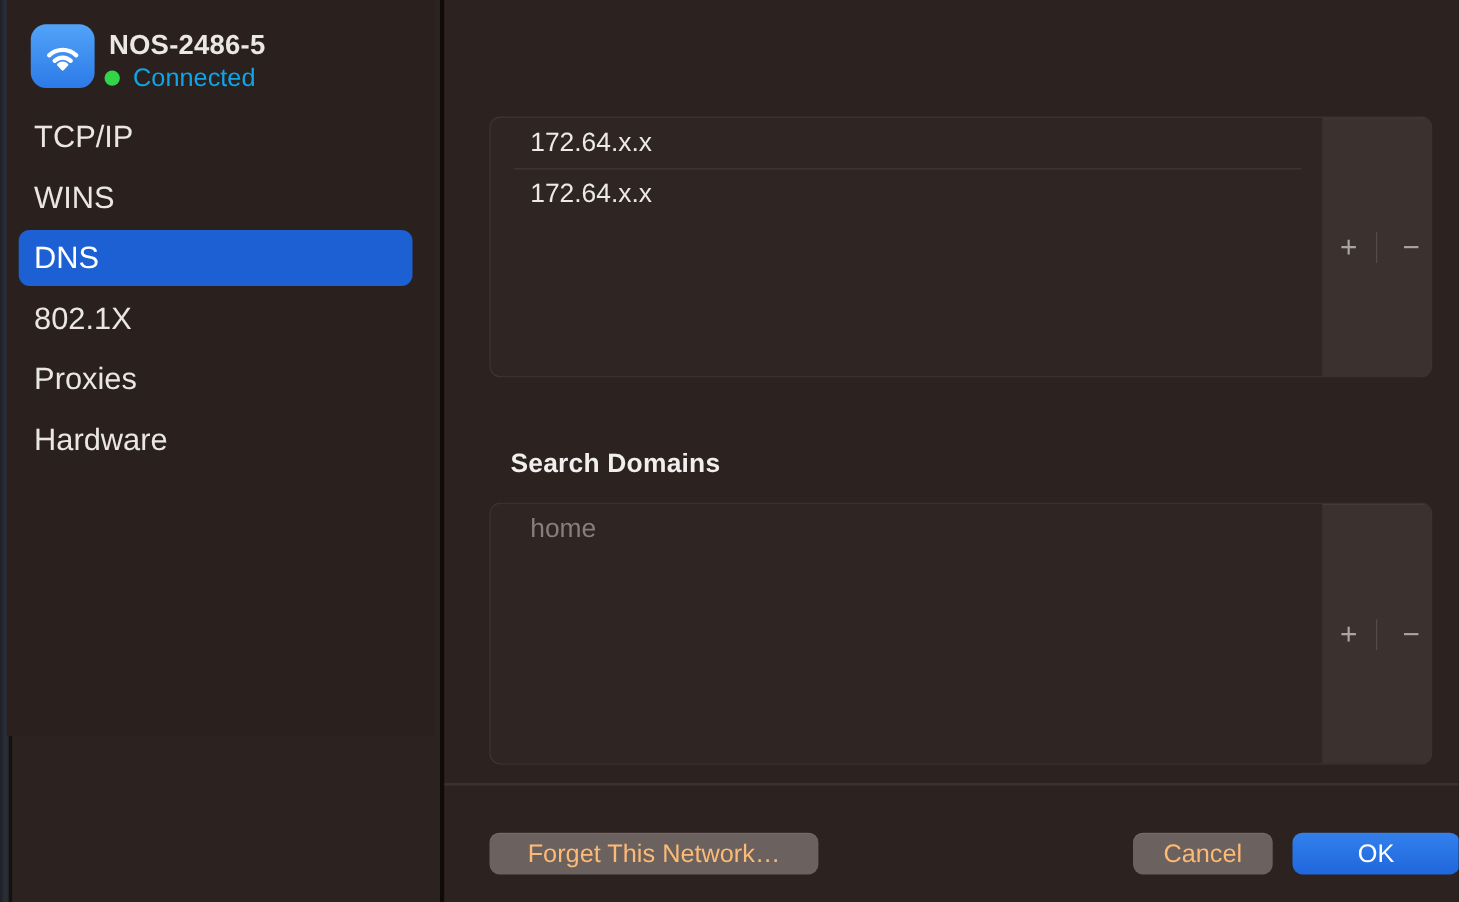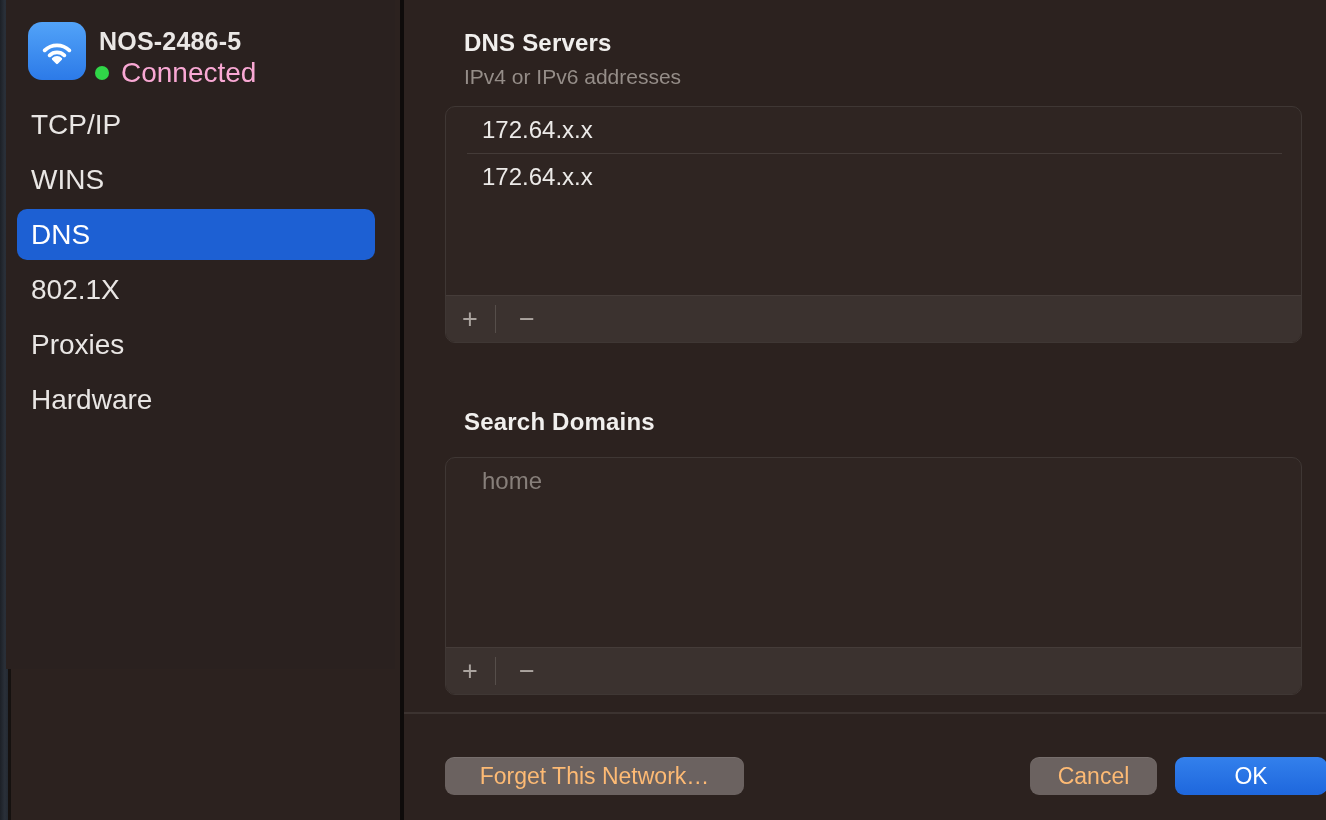--- a/index.html
+++ b/index.html
@@ -41,21 +41,21 @@
   }
   .net-name {
     position: absolute; left: 93px; top: 27px;
     font-size: 25px; font-weight: 600; color: #eae7e5; letter-spacing: 0.2px;
   }
   .net-status { position: absolute; left: 89px; top: 57px; display: flex; align-items: center; }
   .status-dot {
     width: 14px; height: 14px; border-radius: 50%;
     background: #30d648; margin-right: 12px;
   }
-  .status-text { font-size: 28px; color: #f9a8d4; }
+  .status-text { font-size: 23px; color: #0ea5e9; }
 
   .side-list { position: absolute; left: 0; top: 97px; width: 389px; }
   .side-item {
     position: relative; height: 55px; display: flex; align-items: center;
     padding-left: 25px; cursor: default;
   }
   .side-item .lbl { font-size: 28px; color: #e9e6e4; }
   .side-item.selected::before {
     content: ""; position: absolute; left: 11px; right: 20px; top: 2px; bottom: 2px;
     background: #1d60d3; border-radius: 10px;
@@ -73,21 +73,21 @@
 
   .dns-head { position: absolute; left: 60px; top: 29px; }
   .search-head { position: absolute; left: 60px; top: 408px; }
 
   .list-box {
     position: absolute; left: 41px; width: 857px;
     background: #2f2522;
     border: 1px solid #3f3734;
     border-radius: 10px;
     overflow: hidden;
-    display: flex; flex-direction: column;
+    display: flex; flex-direction: row;
   }
   #dns-box { top: 106px; height: 237px; }
   #search-box { top: 457px; height: 238px; }
 
   .box-body { flex: 1 1 auto; position: relative; }
   .list-row {
     height: 46px; display: flex; align-items: center;
     padding-left: 36px; font-size: 24px; color: #eceae8;
   }
   .list-row.dim { color: #877f7a; text-align: center; }
@@ -171,24 +171,20 @@
     <div class="side-item">
       <span class="lbl">Hardware</span>
     </div>
   </div>
 </div>
 
 <div class="pane-divider"></div>
 
 <div class="main">
 
-  <div class="dns-head">
-    <div class="sec-title">DNS Servers</div>
-    <div class="sec-sub">IPv4 or IPv6 addresses</div>
-  </div>
 
   <div class="list-box" id="dns-box">
     <div class="box-body">
       <div class="list-row">
         <span>172.64.x.x</span>
       </div>
       <div class="row-divider"></div>
       <div class="list-row">
         <span>172.64.x.x</span>
       </div>

